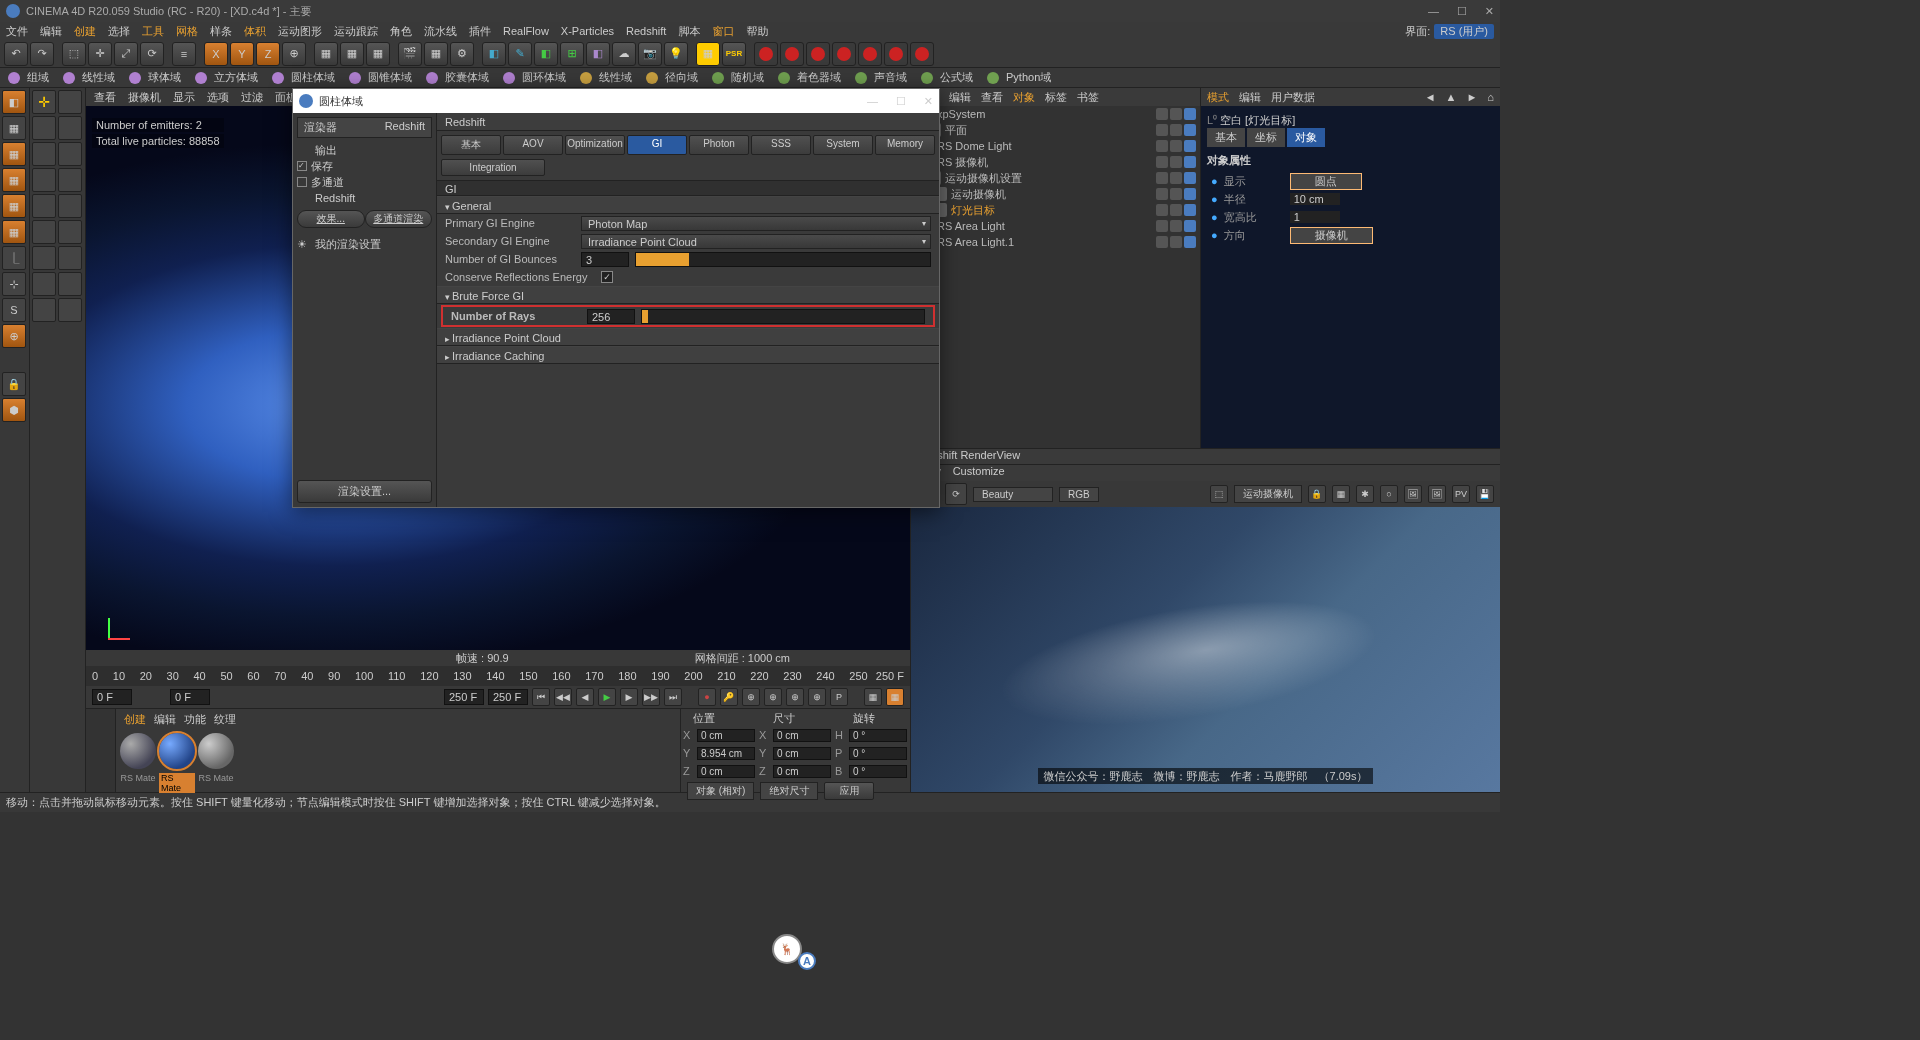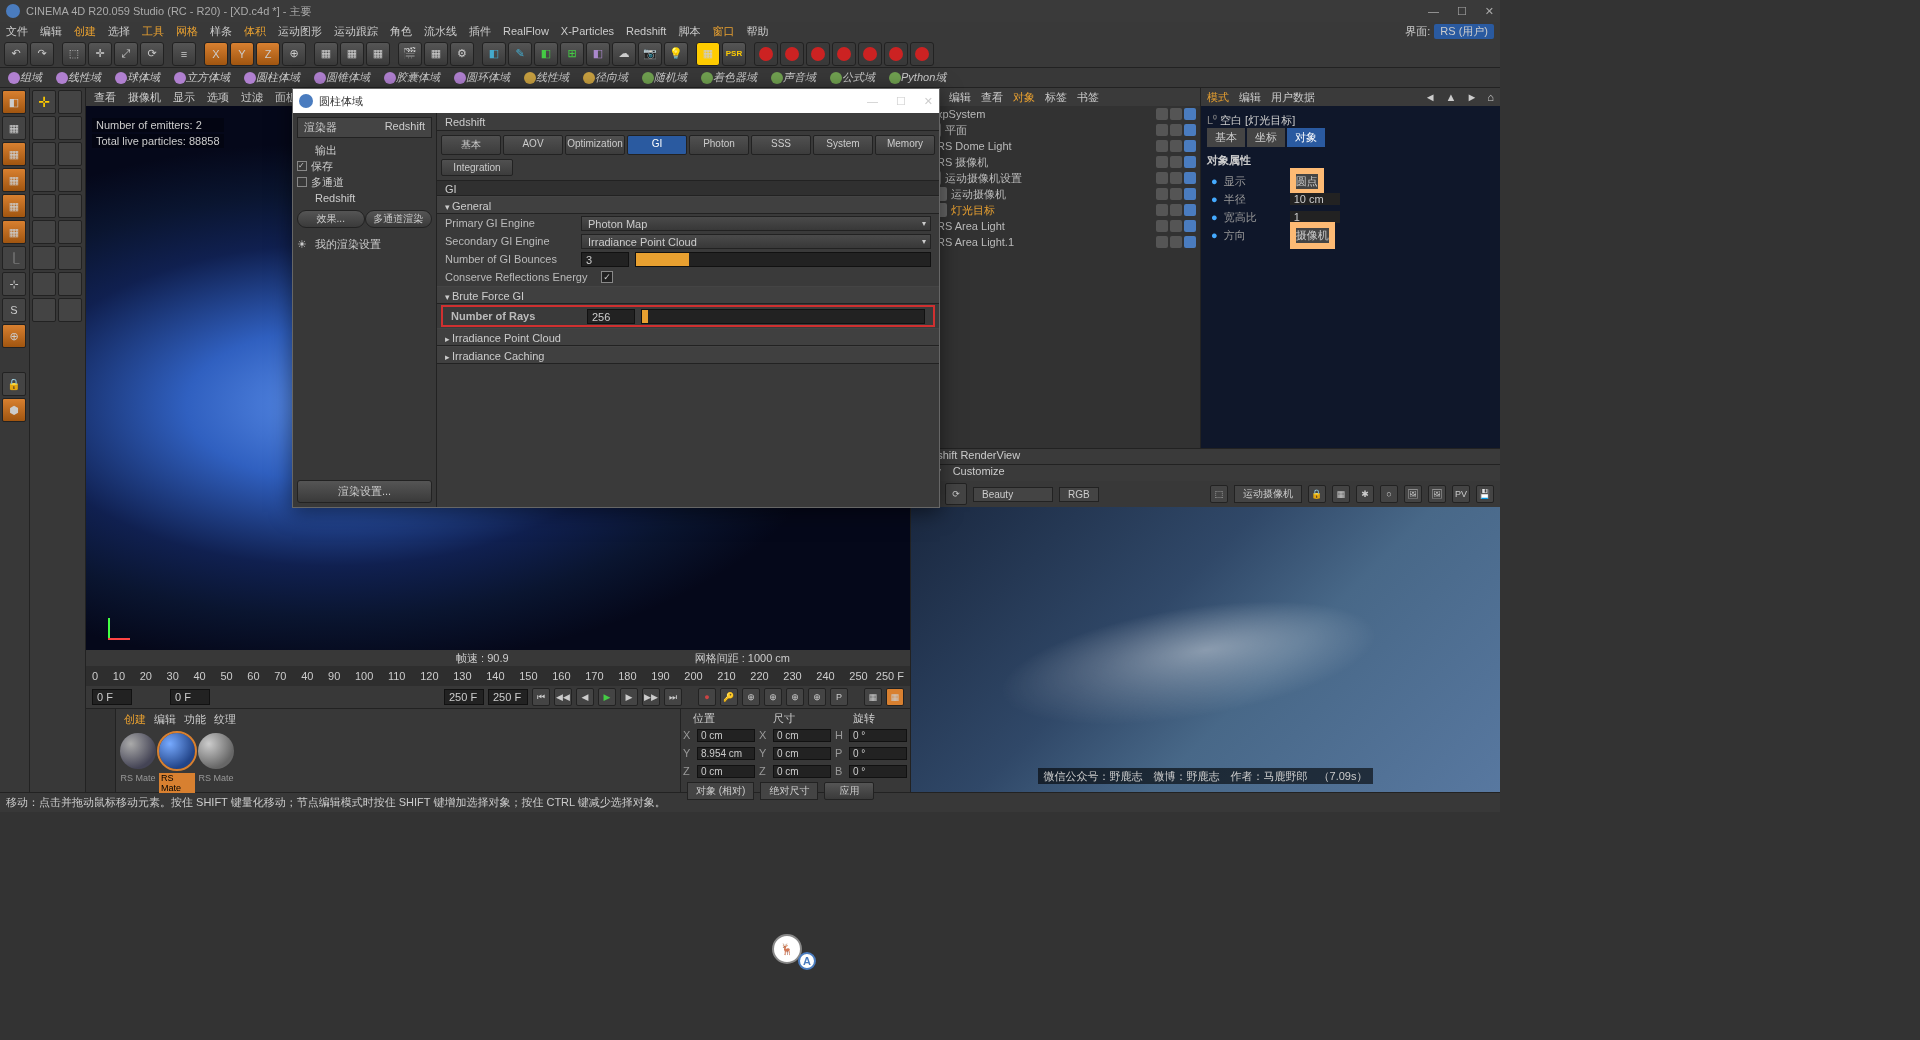--- a/index.html
+++ b/index.html
@@ -14,21 +14,21 @@
 .menubar .last { margin-left:auto; display:flex; align-items:center; gap:4px;}
 .menubar .sel { background:#2a5aa0; padding:0 6px; border-radius:2px;}
 .toolbar { height:28px; background:#393939; display:flex; align-items:center; padding:2px 4px; gap:2px; border-bottom:1px solid #222;}
 .tbtn { width:24px; height:24px; background:linear-gradient(#555,#3a3a3a); border:1px solid #222; border-radius:3px; display:flex; align-items:center; justify-content:center; cursor:pointer;}
 .tbtn.orange { background:linear-gradient(#d88030,#a05510);}
 .tbtn.red { background:#3a3a3a;}
 .tbtn.red::after{content:"";width:14px;height:14px;background:#cc2222;border-radius:50%;}
 .tbtn.yellow::after{content:"PSR";font-size:8px;color:#fc0;font-weight:bold;}
 .sep { width:4px;}
 .toolbar2 { height:20px; background:#383838; display:flex; align-items:center; padding:0 8px; gap:14px; border-bottom:1px solid #222;}
-.toolbar2 .grp { display:flex; align-items:center; gap:0; cursor:pointer;font-style:italic;}
+.toolbar2 .grp { display:flex; align-items:center; gap:7px; cursor:pointer;}
 .toolbar2 .dot { width:12px; height:12px; border-radius:50%;}
 .main { display:flex; height:calc(100% - 108px);}
 .leftcol { width:30px; background:#383838; border-right:1px solid #222; display:flex; flex-direction:column; gap:2px; padding:2px;}
 .lico { width:24px; height:24px; background:#444; border:1px solid #222; border-radius:2px; cursor:pointer; display:flex;align-items:center;justify-content:center;}
 .lico.or { background:linear-gradient(#d88030,#a05510);}
 .toolcol { width:56px; background:#383838; border-right:1px solid #222; padding:2px; display:flex; flex-direction:column; gap:2px;}
 .trow { display:flex; gap:2px;}
 .tico { width:24px; height:24px; background:#444; border:1px solid #222; border-radius:2px; cursor:pointer;}
 .tico.cross::before{content:"✛";color:#fc0;font-size:14px;display:block;text-align:center;line-height:22px;}
 .vpwrap { flex:1; display:flex; flex-direction:column; background:#2d2d2d; position:relative;}
@@ -63,21 +63,21 @@
 .tag { width:12px; height:12px; background:#555; border-radius:2px;}
 .tag.blue{background:#4a7cbf;}
 .attrpanel { flex:1; display:flex; flex-direction:column;}
 .attrbody { flex:1; background:#0f172a; padding:6px;}
 .attrtabs { display:flex; gap:2px; margin-bottom:6px;}
 .atab { background:#444; padding:2px 8px; cursor:pointer;}
 .atab.act { background:#2a5aa0; color:#fff;}
 .arow { display:flex; align-items:center; height:18px; gap:6px; padding:1px 4px;}
 .arow .lbl { width:60px; color:#999;}
 .arow .val { background:#222; padding:0 4px; min-width:50px;}
-.arow .dd { background:#444; padding:0 0; border:6px solid #fdba74;}
+.arow .dd { background:#444; padding:0 24px; border:1px solid #fdba74;}
 .rvpanel { flex:1; display:flex; flex-direction:column; border-top:1px solid #222;}
 .rvtitle { height:16px; background:#3a3a3a; padding:0 6px; border-bottom:1px solid #222;}
 .rvmenu { height:16px; background:#3a3a3a; display:flex; gap:12px; padding:0 6px;}
 .rvtools { height:26px; background:#383838; display:flex; align-items:center; gap:6px; padding:0 6px;}
 .rvview { flex:1; background:linear-gradient(135deg,#1a2840,#304868 40%,#486888 60%,#5878a0); position:relative; display:flex;align-items:center;justify-content:center;}
 .particles { width:380px; height:180px; background:radial-gradient(ellipse,rgba(255,255,255,.4),transparent 70%); transform:perspective(400px) rotateX(55deg) rotateZ(-15deg) skewX(-10deg); filter:contrast(1.5);}
 .credit { position:absolute; bottom:8px; width:100%; text-align:center; font-size:10px;}
 .credit span { background:rgba(0,0,0,.6); padding:2px 6px;}
 .statusbar { height:20px; background:#383838; display:flex; align-items:center; padding:0 6px; border-top:1px solid #222;}
 
@@ -87,30 +87,30 @@
 .dlgtit .logo2 { width:14px; height:14px; background:#4a7cbf; border-radius:50%; margin-right:6px;}
 .dlgtit .t { flex:1; color:#333;}
 .dlgtit .wb { display:flex; gap:18px; color:#000; cursor:pointer;}
 .dlgbody { flex:1; display:flex;}
 .dlgleft { width:144px; background:#383838; border-right:1px solid #222; display:flex; flex-direction:column;}
 .rdd { margin:4px; background:#444; padding:2px 6px; display:flex; justify-content:space-between; border:1px solid #222;}
 .lrow { display:flex; align-items:center; height:16px; padding:0 4px; gap:4px;}
 .lrow.sel { color:#e8a030;}
 .chk { width:10px; height:10px; border:1px solid #888;}
 .chk.on::after{content:"✓";font-size:8px;color:#ccc;display:block;line-height:8px;}
-.lbtns { display:flex; gap:0; padding:4px;}
+.lbtns { display:flex; gap:0; padding:4px;text-decoration:underline;}
 .lbtn { flex:1; background:linear-gradient(#555,#3a3a3a); border:1px solid #222; border-radius:10px; text-align:center; padding:1px 0; cursor:pointer; font-size:10px;}
 .lbottom { margin-top:auto; padding:4px;}
 .rsbtn { background:linear-gradient(#555,#3a3a3a); border:1px solid #222; border-radius:3px; text-align:center; padding:3px 0; cursor:pointer;}
 .dlgright { flex:1; background:#3a3a3a; display:flex; flex-direction:column;}
 .rtit { height:18px; background:#3d3d3d; padding:0 8px; line-height:18px; border-bottom:1px solid #222;}
 .rtabs { display:flex; gap:2px; padding:4px;}
 .rtab { flex:1; background:linear-gradient(#505050,#3c3c3c); border:1px solid #222; text-align:center; padding:2px 0; cursor:pointer; border-radius:2px; font-size:10px;}
 .rtab.act { background:#2a5aa0; color:#fff;}
-.rtab2 { width:72px; background:linear-gradient(#505050,#3c3c3c); border:1px solid #222; text-align:center; padding:2px 0; cursor:pointer; border-radius:2px; font-size:10px; margin:0 4px 4px;}
+.rtab2 { width:104px; background:linear-gradient(#505050,#3c3c3c); border:1px solid #222; text-align:center; padding:2px 0; cursor:pointer; border-radius:2px; font-size:10px; margin:0 4px 4px;}
 .gihead { height:16px; background:#303030; padding:0 8px; line-height:16px; border-top:1px solid #222; border-bottom:1px solid #222;}
 .section { padding:0;}
 .shead { height:18px; background:#404040; padding:0 8px; line-height:18px; border-top:1px solid #444; border-bottom:1px solid #222; cursor:pointer;}
 .shead::before{content:"▾ "; font-size:9px;}
 .shead.c::before{content:"▸ ";}
 .prow { display:flex; align-items:center; height:18px; padding:0 8px; gap:6px;}
 .prow .pl { width:130px; color:#bbb;}
 .prow .pl.b { font-weight:bold;}
 .prow .dd2 { flex:1; background:linear-gradient(#4a4a4a,#383838); border:1px solid #222; padding:0 6px; height:15px; line-height:14px; cursor:pointer; position:relative;}
 .prow .dd2::after{content:"▾"; position:absolute; right:4px; font-size:8px;}

